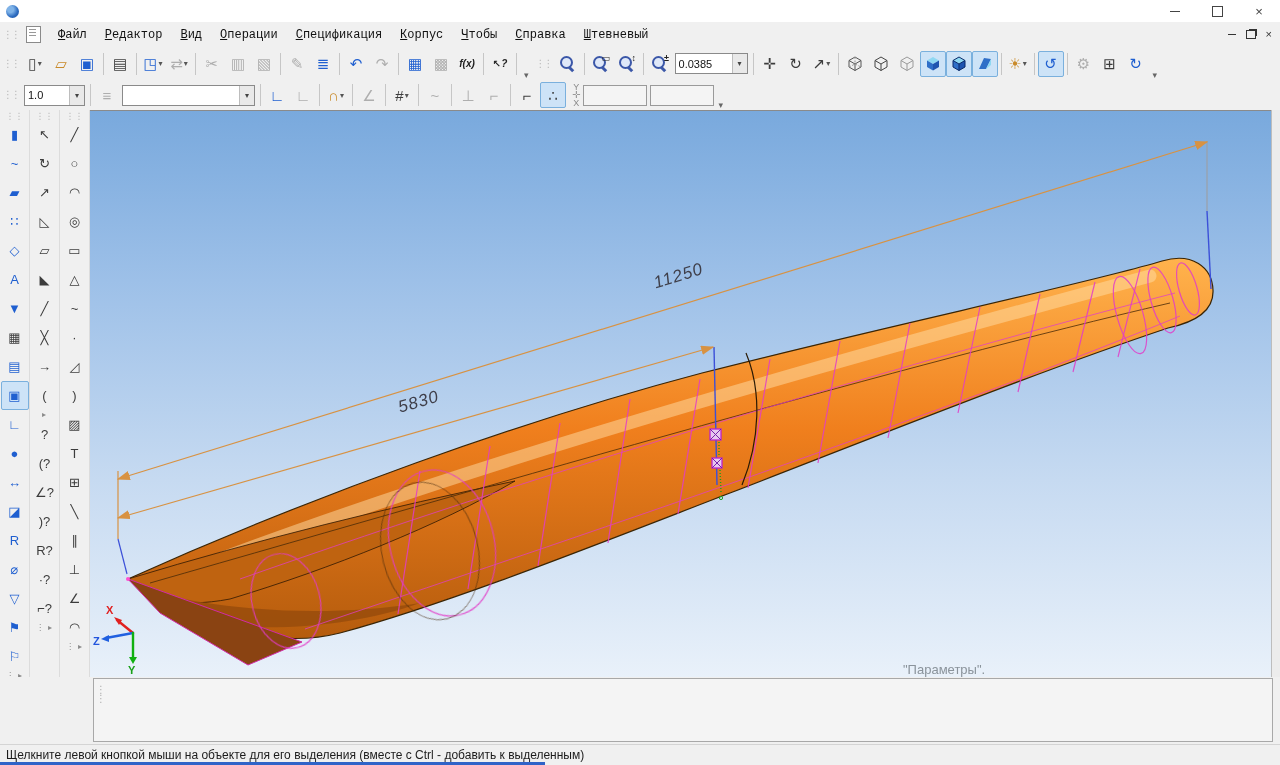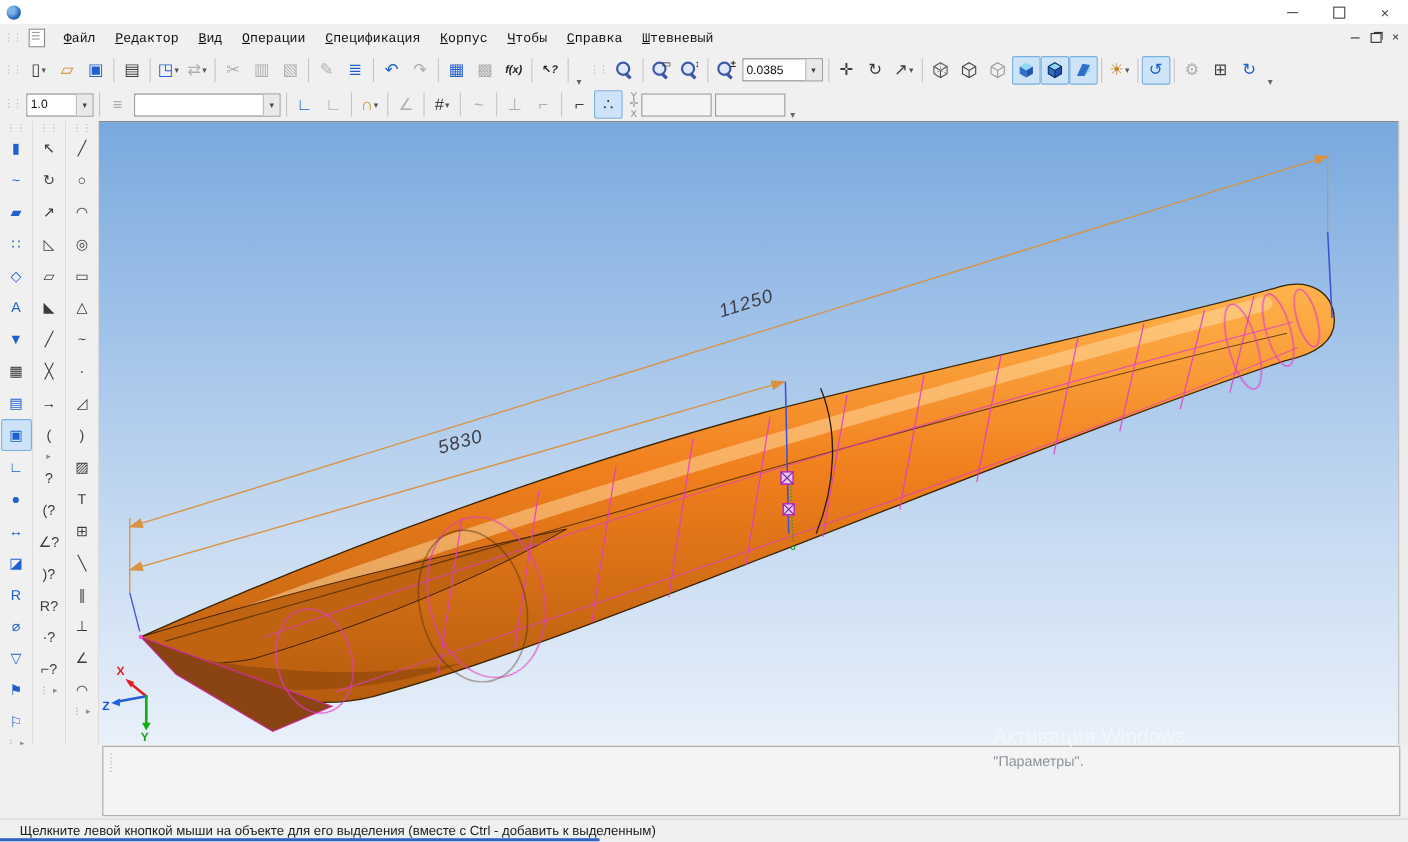--- a/index.html
+++ b/index.html
@@ -77,21 +77,21 @@
       background:linear-gradient(180deg,#79a9dd 0%,#9dc0e8 30%,#c6daf1 65%,#e9f1fa 100%);
       border-top:1px solid #8a8a8a;overflow:hidden;}
   .rightstrip{position:absolute;right:0;top:110px;width:8px;height:634px;background:#ececec;
               border-left:1px solid #bdbdbd;}
   
   .propband{position:absolute;left:0;top:677px;width:1280px;height:67px;background:#f0f0f0;}
   .proppanel{position:absolute;left:93px;top:1px;width:1178px;height:62px;background:#f4f4f4;
              border:1px solid #a8a8a8;}
   .proppanel .pgrip{position:absolute;left:2px;top:6px;color:#b0b0b0;font-size:10px;line-height:9px;}
   .statusbar{position:absolute;left:0;top:744px;width:1280px;height:21px;background:#f0f0f0;
-             border-top:1px solid #d4d4d4;display:flex;align-items:center;padding-left:18px;box-sizing:border-box;
+             border-top:1px solid #d4d4d4;display:flex;align-items:center;padding-left:6px;box-sizing:border-box;
              font-size:12px;color:#1c1c1c;}
   .taskstripe{position:absolute;left:0;top:762px;width:545px;height:3px;background:#2f63c8;}
   
   .wm{position:absolute;left:903px;top:659px;z-index:6;pointer-events:none;}
   .wm .l1{font-size:19px;color:rgba(245,249,253,0.78);}
   .wm .l2,.wm .l3{font-size:13px;color:rgba(128,136,144,0.9);margin-top:3px;}
 </style>
 </head>
 <body>
 
@@ -681,20 +681,19 @@
 </div>
 <div class="rightstrip"></div>
 
 <div class="propband">
   <div class="proppanel">
     <span class="pgrip">⋮<br>⋮</span>
   </div>
 </div>
 
 <div class="wm">
-  <div class="l1">Активация Windows</div>
   <div class="l3">"Параметры".</div>
 </div>
 
 <div class="statusbar">
   <span>Щелкните левой кнопкой мыши на объекте для его выделения (вместе с Ctrl - добавить к выделенным)</span>
 </div>
 <div class="taskstripe"></div>
 
 </body></html>

